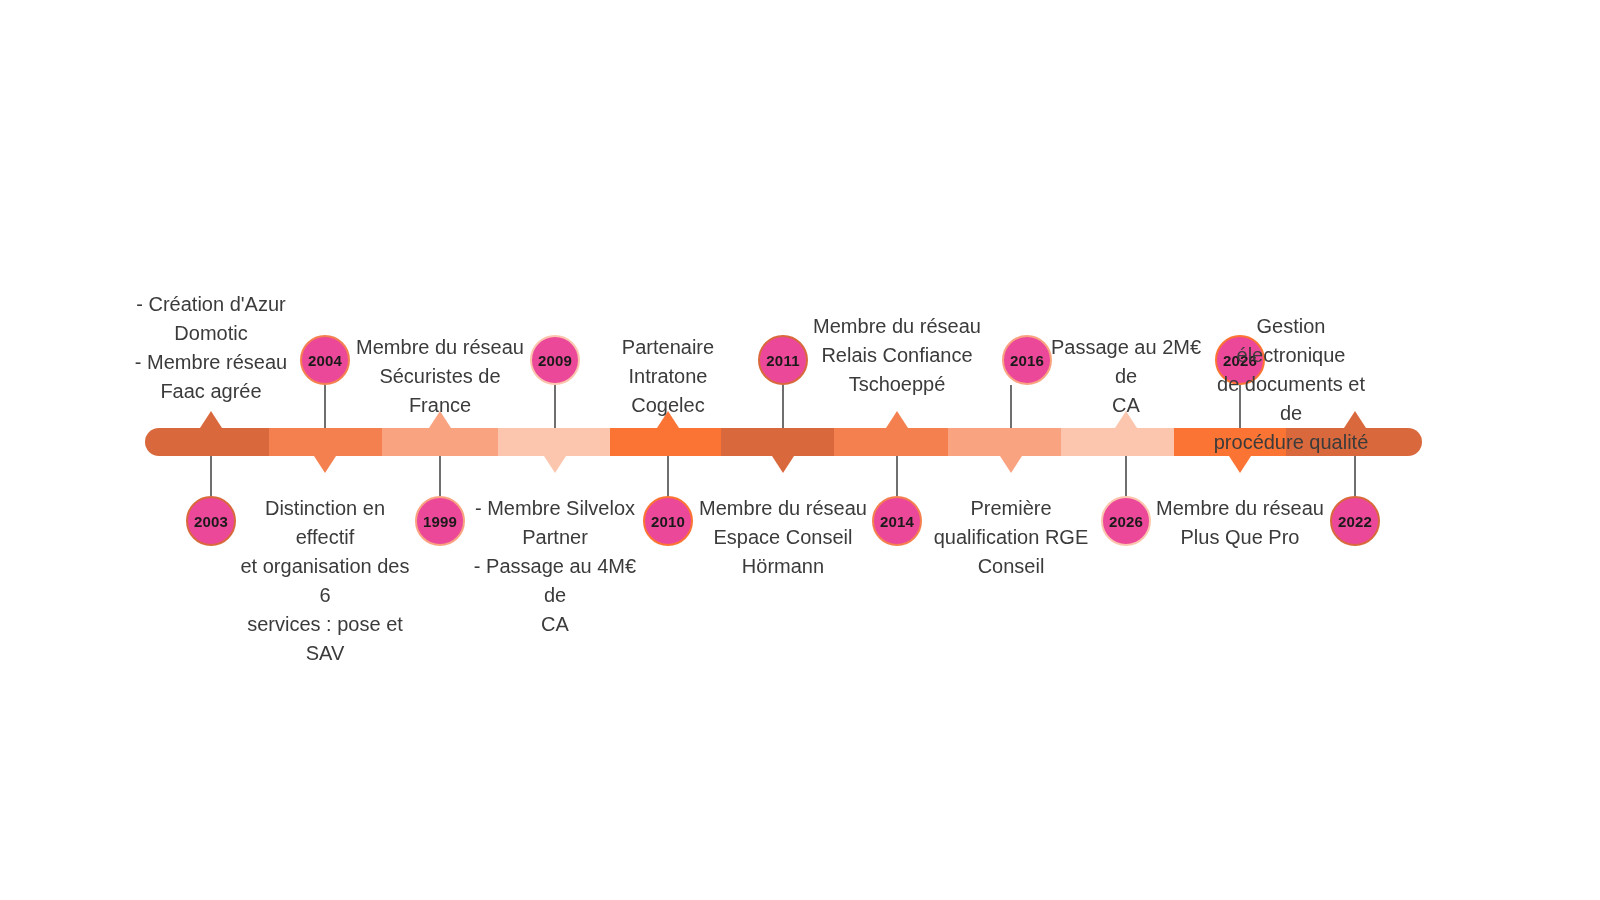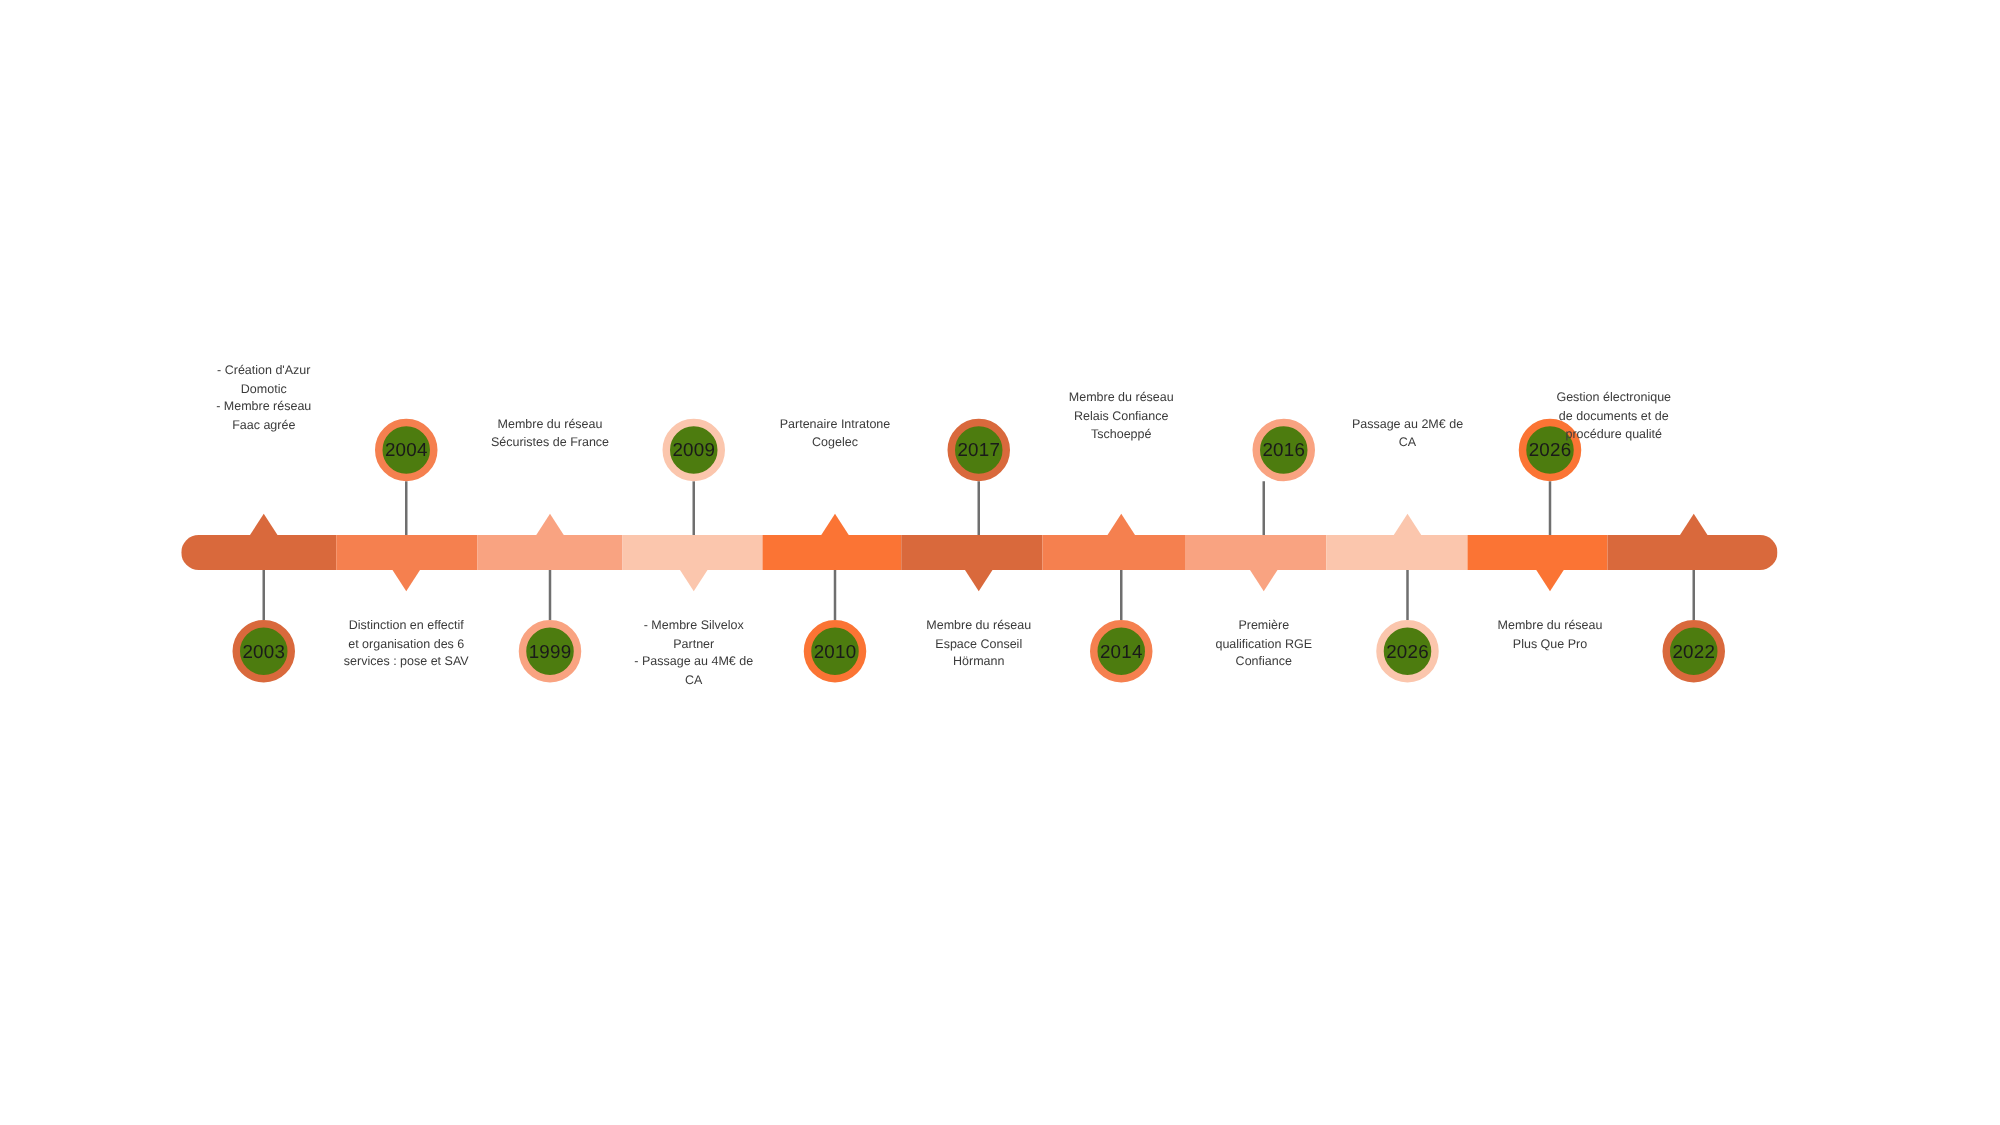--- a/index.html
+++ b/index.html
@@ -61,37 +61,37 @@
     width: 1.6px;
     background: #6f6f6f;
   }
 
   
   .bubble {
     position: absolute;
     width: 50px;
     height: 50px;
     border-radius: 50%;
-    background: #4d7c0f;
-    border: 6px solid #6d28d9;
+    background: #ec4899;
+    border: 2px solid #6d28d9;
     box-sizing: border-box;
     display: flex;
     align-items: center;
     justify-content: center;
     font-size: 15px;
-    font-weight: normal;
+    font-weight: bold;
     color: #1a1a1a;
     letter-spacing: 0.2px;
   }
 
   
   .label {
     position: absolute;
     text-align: center;
-    font-size: 10px;
+    font-size: 20px;
     line-height: 1.45;
     color: #3b3b3b;
     white-space: pre-line;
   }
   .label.above { }
   .label.below { }
 </style>
 </head>
 <body>
 
@@ -137,36 +137,36 @@
 Partner
 - Passage au 4M€ de
 CA</div>
       <div class="tri up" style="left: 657px; border-bottom-color: rgb(251, 116, 52);"></div>
       <div class="stem" style="background: rgb(111, 111, 111); left: 667.2px; top: 456px; height: 40px;"></div>
       <div class="bubble" style="left: 643px; top: 496px; border-color: rgb(251, 116, 52); color: rgb(26, 26, 26);">2010</div>
       <div class="label above" style="color: rgb(59, 59, 59); width: 170px; left: 583px; top: 333px; visibility: visible; text-align: center;">Partenaire Intratone
 Cogelec</div>
       <div class="tri down" style="left: 772px; border-top-color: rgb(217, 105, 60);"></div>
       <div class="stem" style="background: rgb(111, 111, 111); left: 782.2px; top: 385px; height: 43px;"></div>
-      <div class="bubble" style="left: 758px; top: 335px; border-color: rgb(217, 105, 60); color: rgb(26, 26, 26);">2017</div>
+      <div class="bubble" style="left: 758px; top: 335px; border-color: rgb(217, 105, 60); color: rgb(26, 26, 26);">2011</div>
       <div class="label below" style="color: rgb(59, 59, 59); width: 170px; left: 698px; top: 494px;">Membre du réseau
 Espace Conseil
 Hörmann</div>
       <div class="tri up" style="left: 886px; border-bottom-color: rgb(245, 128, 79);"></div>
       <div class="stem" style="background: rgb(111, 111, 111); left: 896.2px; top: 456px; height: 40px;"></div>
       <div class="bubble" style="left: 872px; top: 496px; border-color: rgb(245, 128, 79); color: rgb(26, 26, 26);">2014</div>
       <div class="label above" style="color: rgb(59, 59, 59); width: 170px; left: 812px; top: 312px; visibility: visible;">Membre du réseau
 Relais Confiance
 Tschoeppé</div>
       <div class="tri down" style="left: 1000px; border-top-color: rgb(249, 163, 129);"></div>
       <div class="stem" style="background: rgb(111, 111, 111); left: 1010.2px; top: 385px; height: 43px;"></div>
       <div class="bubble" style="left: 986px; top: 335px; border-color: rgb(249, 163, 129); color: rgb(26, 26, 26); margin-left: 16px;">2016</div>
       <div class="label below" style="color: rgb(59, 59, 59); width: 170px; left: 926px; top: 494px;">Première
 qualification RGE
-Confiance</div>
+Conseil</div>
       <div class="tri up" style="left: 1115px; border-bottom-color: rgb(251, 198, 173);"></div>
       <div class="stem" style="background: rgb(111, 111, 111); left: 1125.2px; top: 456px; height: 40px;"></div>
       <div class="bubble" style="left: 1101px; top: 496px; border-color: rgb(251, 198, 173); color: rgb(26, 26, 26);">2026</div>
       <div class="label above" style="color: rgb(59, 59, 59); width: 170px; left: 1041px; top: 333px; visibility: visible;">Passage au 2M€ de
 CA</div>
       <div class="tri down" style="left: 1229px; border-top-color: rgb(251, 116, 52);"></div>
       <div class="stem" style="background: rgb(111, 111, 111); left: 1239.2px; top: 385px; height: 43px;"></div>
       <div class="bubble" style="left: 1215px; top: 335px; border-color: rgb(251, 116, 52); color: rgb(26, 26, 26);">2026</div>
       <div class="label below" style="color: rgb(59, 59, 59); width: 170px; left: 1155px; top: 494px;">Membre du réseau
 Plus Que Pro</div>

